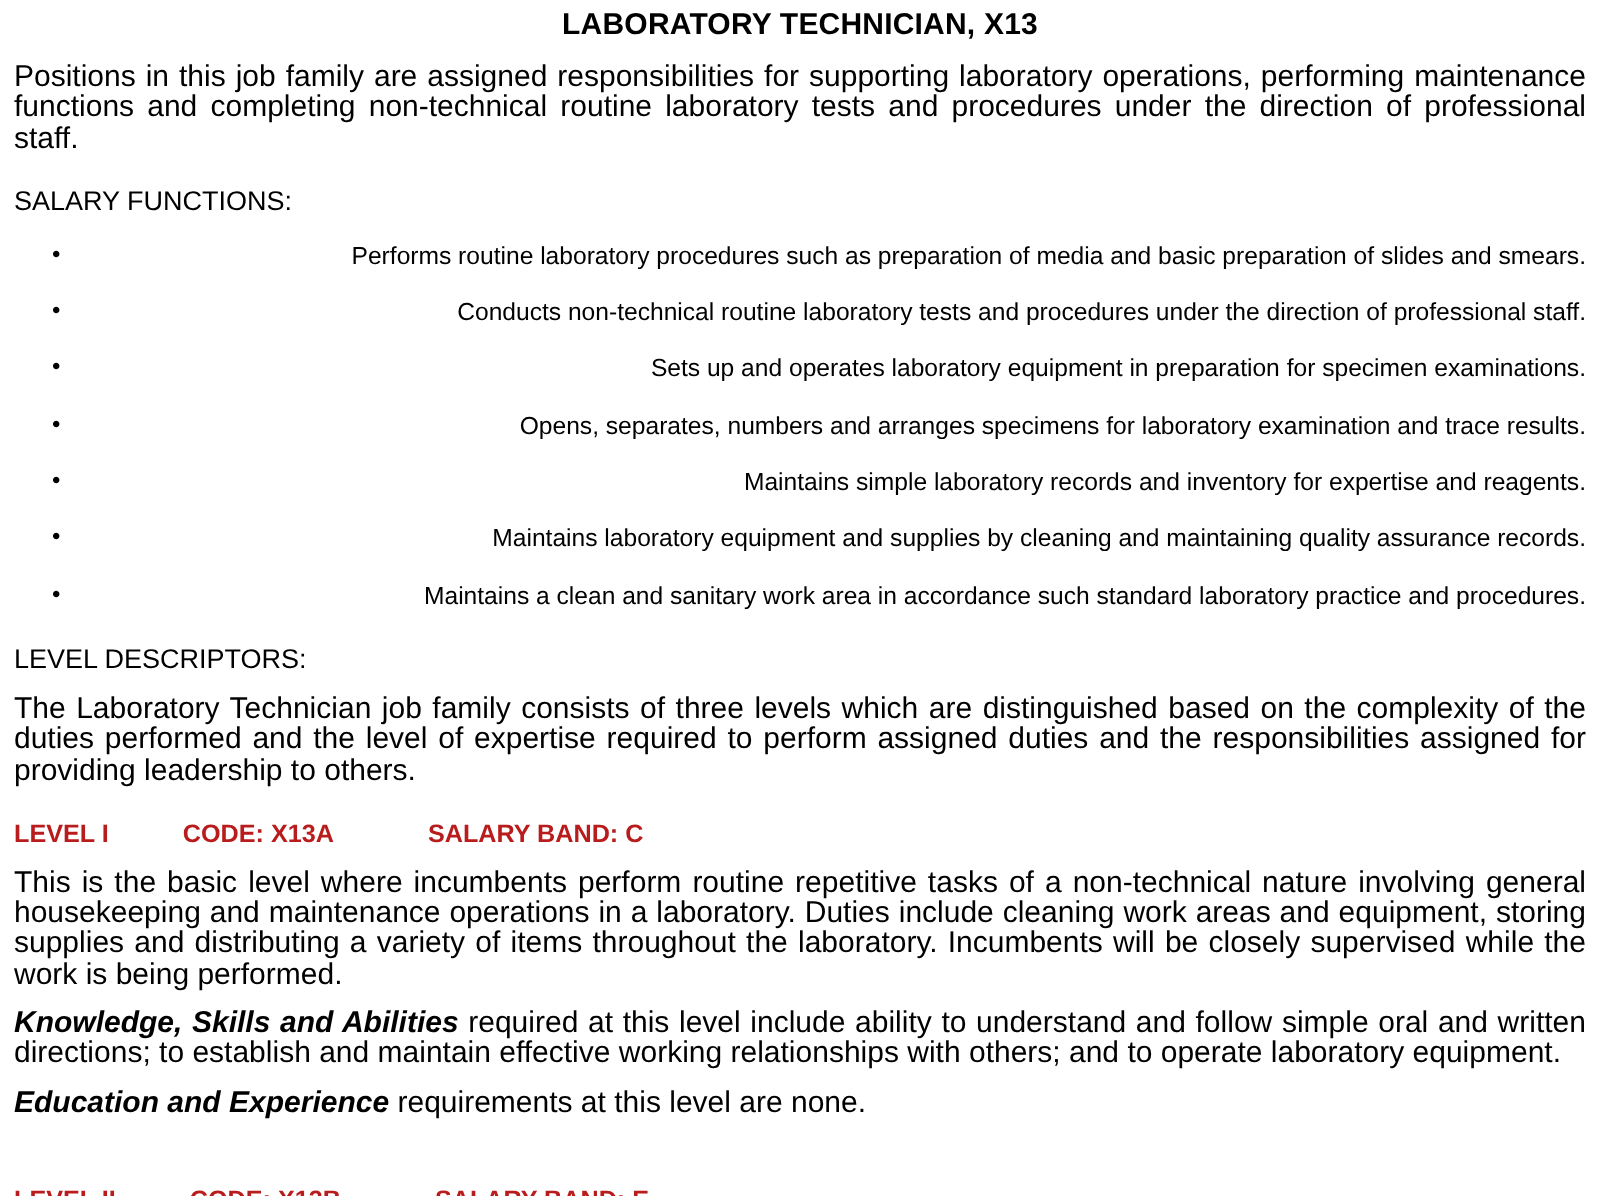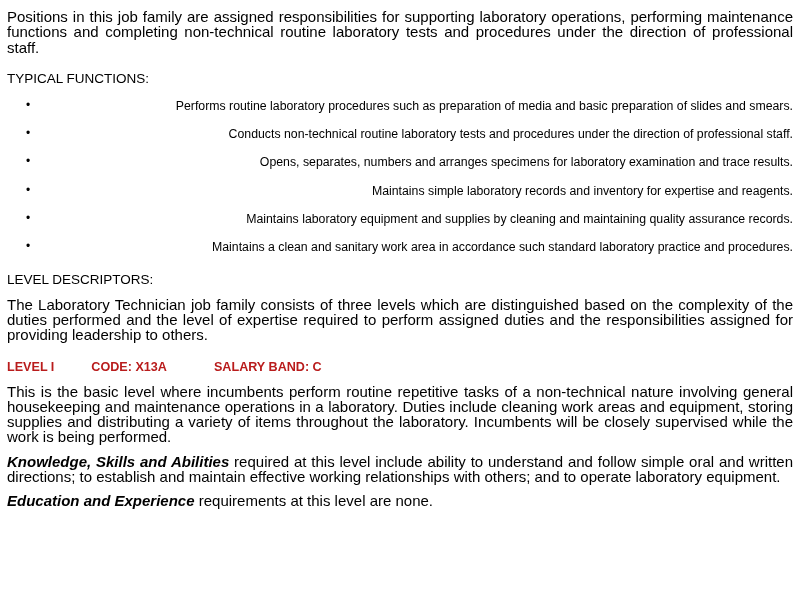--- a/index.html
+++ b/index.html
@@ -93,28 +93,30 @@
     bottom: -3px;
     overflow: hidden;
     height: 13px;
   }
 </style>
 </head>
 <body>
 
 <div class="page">
 
+  <h1 class="doc-title">LABORATORY TECHNICIAN, X13</h1>
 
   <p class="para">Positions in this job family are assigned responsibilities for supporting laboratory operations, performing maintenance functions and completing non-technical routine laboratory tests and procedures under the direction of professional staff.</p>
 
-  <div class="section-head">TYPICAL FUNCTIONS:</div>
+  <div class="section-head">SALARY FUNCTIONS:</div>
 
   <ul class="bullets">
     <li>Performs routine laboratory procedures such as preparation of media and basic preparation of slides and smears.</li>
     <li>Conducts non-technical routine laboratory tests and procedures under the direction of professional staff.</li>
+    <li>Sets up and operates laboratory equipment in preparation for specimen examinations.</li>
     <li>Opens, separates, numbers and arranges specimens for laboratory examination and trace results.</li>
     <li>Maintains simple laboratory records and inventory for expertise and reagents.</li>
     <li>Maintains laboratory equipment and supplies by cleaning and maintaining quality assurance records.</li>
     <li>Maintains a clean and sanitary work area in accordance such standard laboratory practice and procedures.</li>
   </ul>
 
   <div class="section-head">LEVEL DESCRIPTORS:</div>
   <p class="para">The Laboratory Technician job family consists of three levels which are distinguished based on the complexity of the duties performed and the level of expertise required to perform assigned duties and the responsibilities assigned for providing leadership to others.</p>
 
   <div class="level-head">

